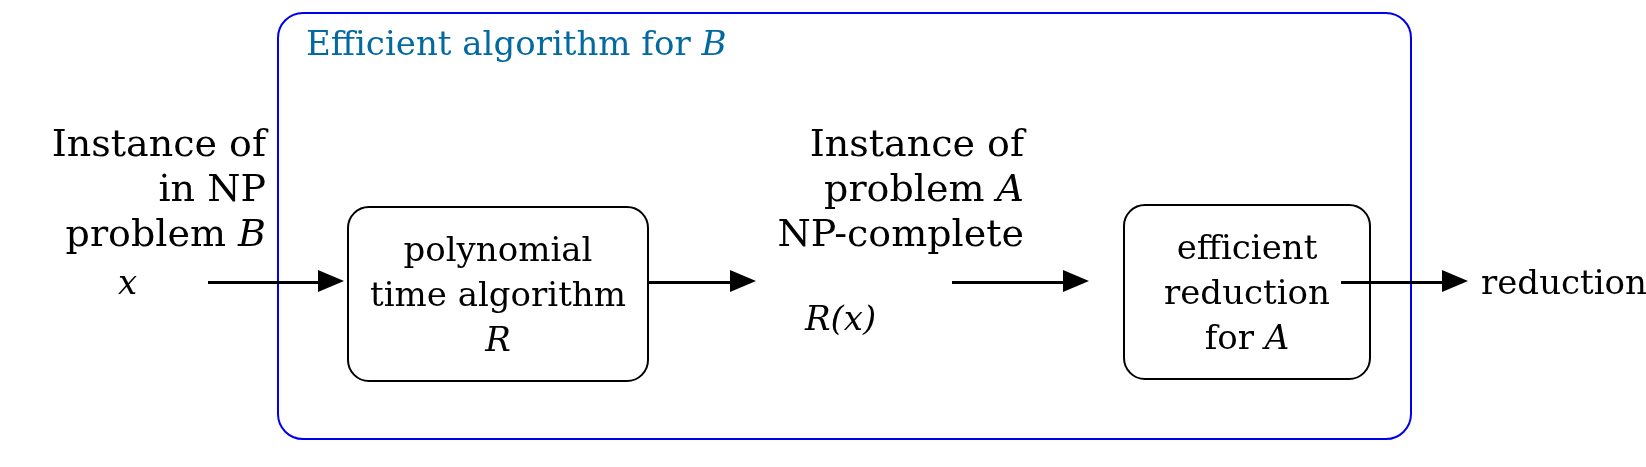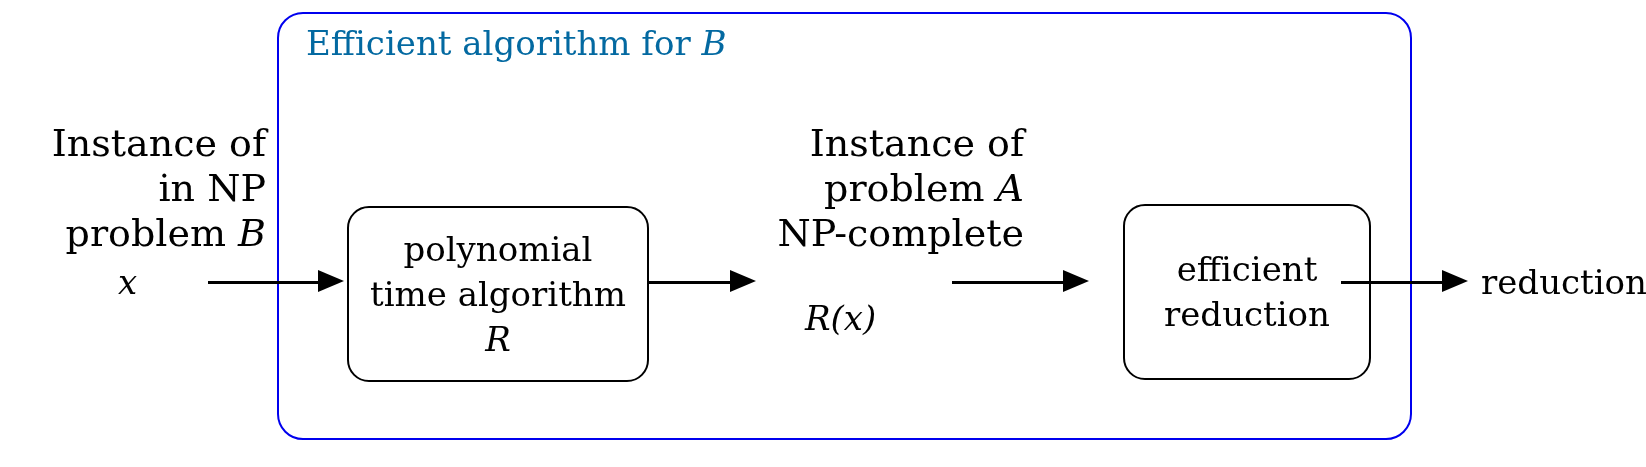--- a/index.html
+++ b/index.html
@@ -141,20 +141,21 @@
   <div class="glyph math" style="left:805px; top:262px;margin-top:36px;">R(x)</div>
 
   <div>
     <div class="arrow" style="left:952px; top:281px; width:112px;"></div>
     <div class="arrow-head" style="left:1063px; top:270px;"></div>
   </div>
 
   <div class="proc-box" style="left:1092px; top:204px; width:248px; height:176px;margin-left:31px;">
     <span class="ln">efficient</span>
     <span class="ln">reduction</span>
+    <span class="ln"><span>for</span><span>&nbsp;</span><span class="math">A</span></span>
   </div>
 
   <div>
     <div class="arrow" style="left:1341px; top:281px; width:103px;"></div>
     <div class="arrow-head" style="left:1442px; top:270px;"></div>
   </div>
 
   <div class="glyph" style="left:1481px; top:262px;">reduction</div>
 
 </div>

